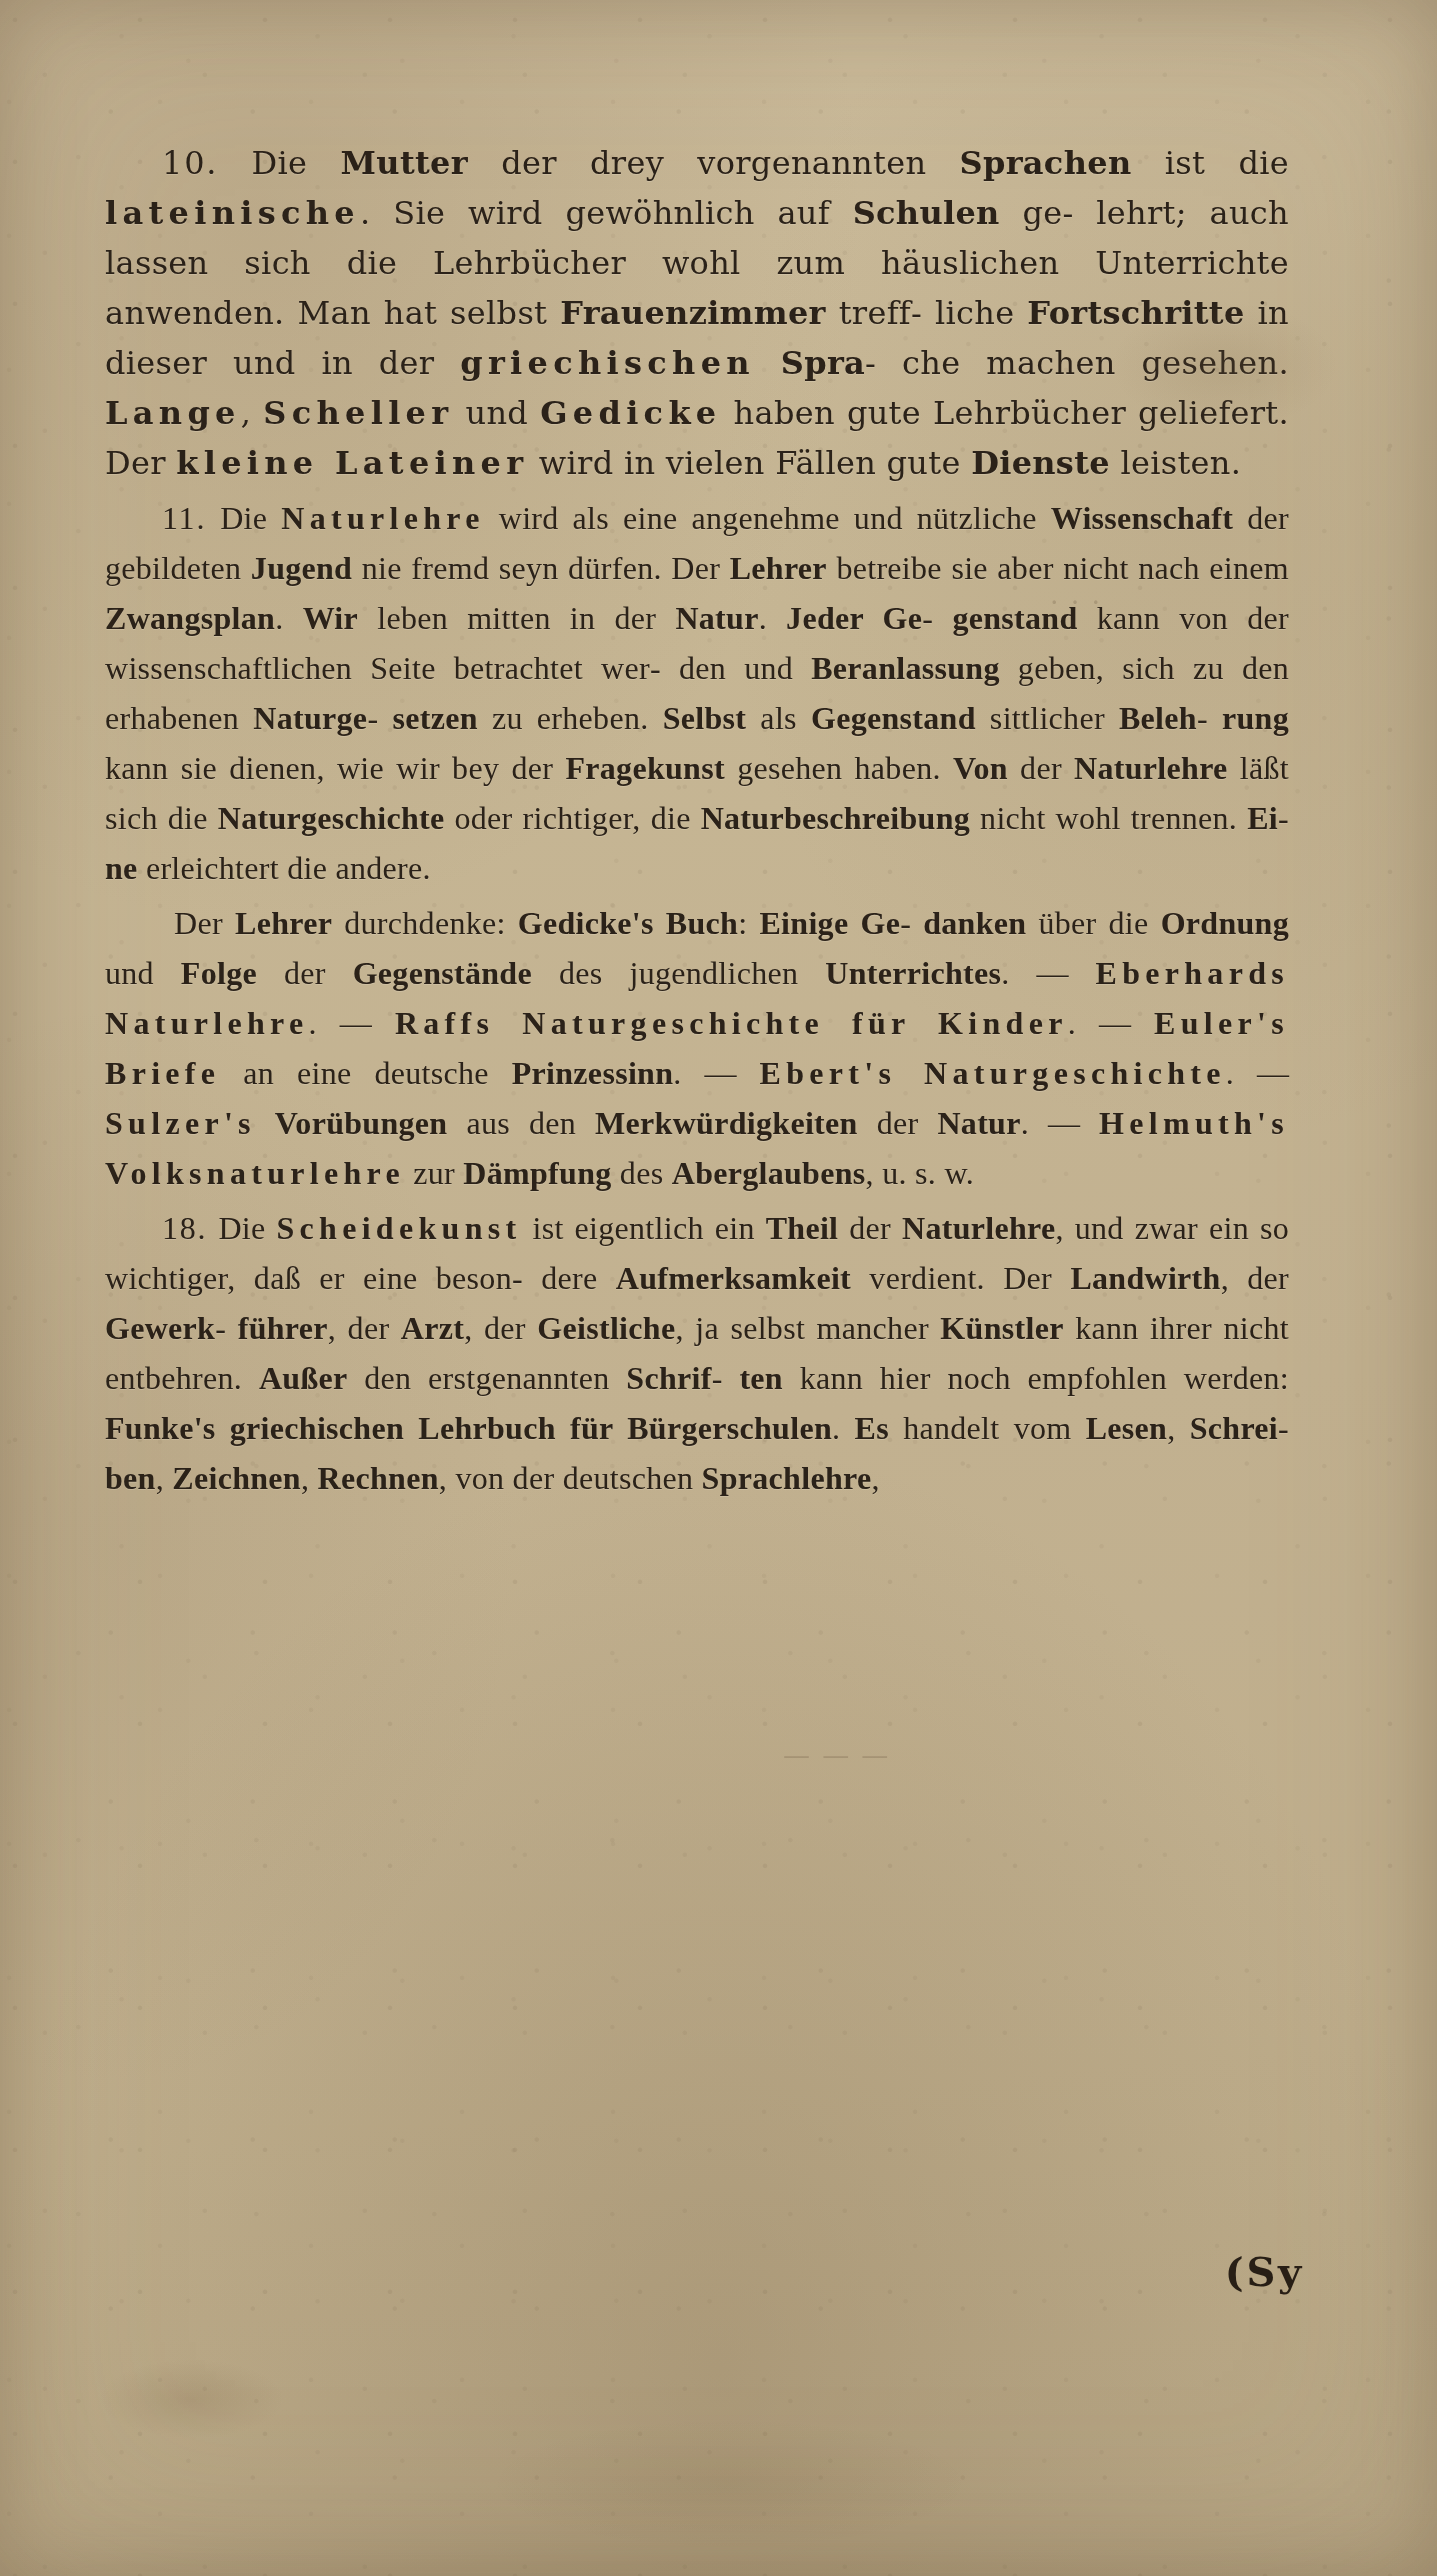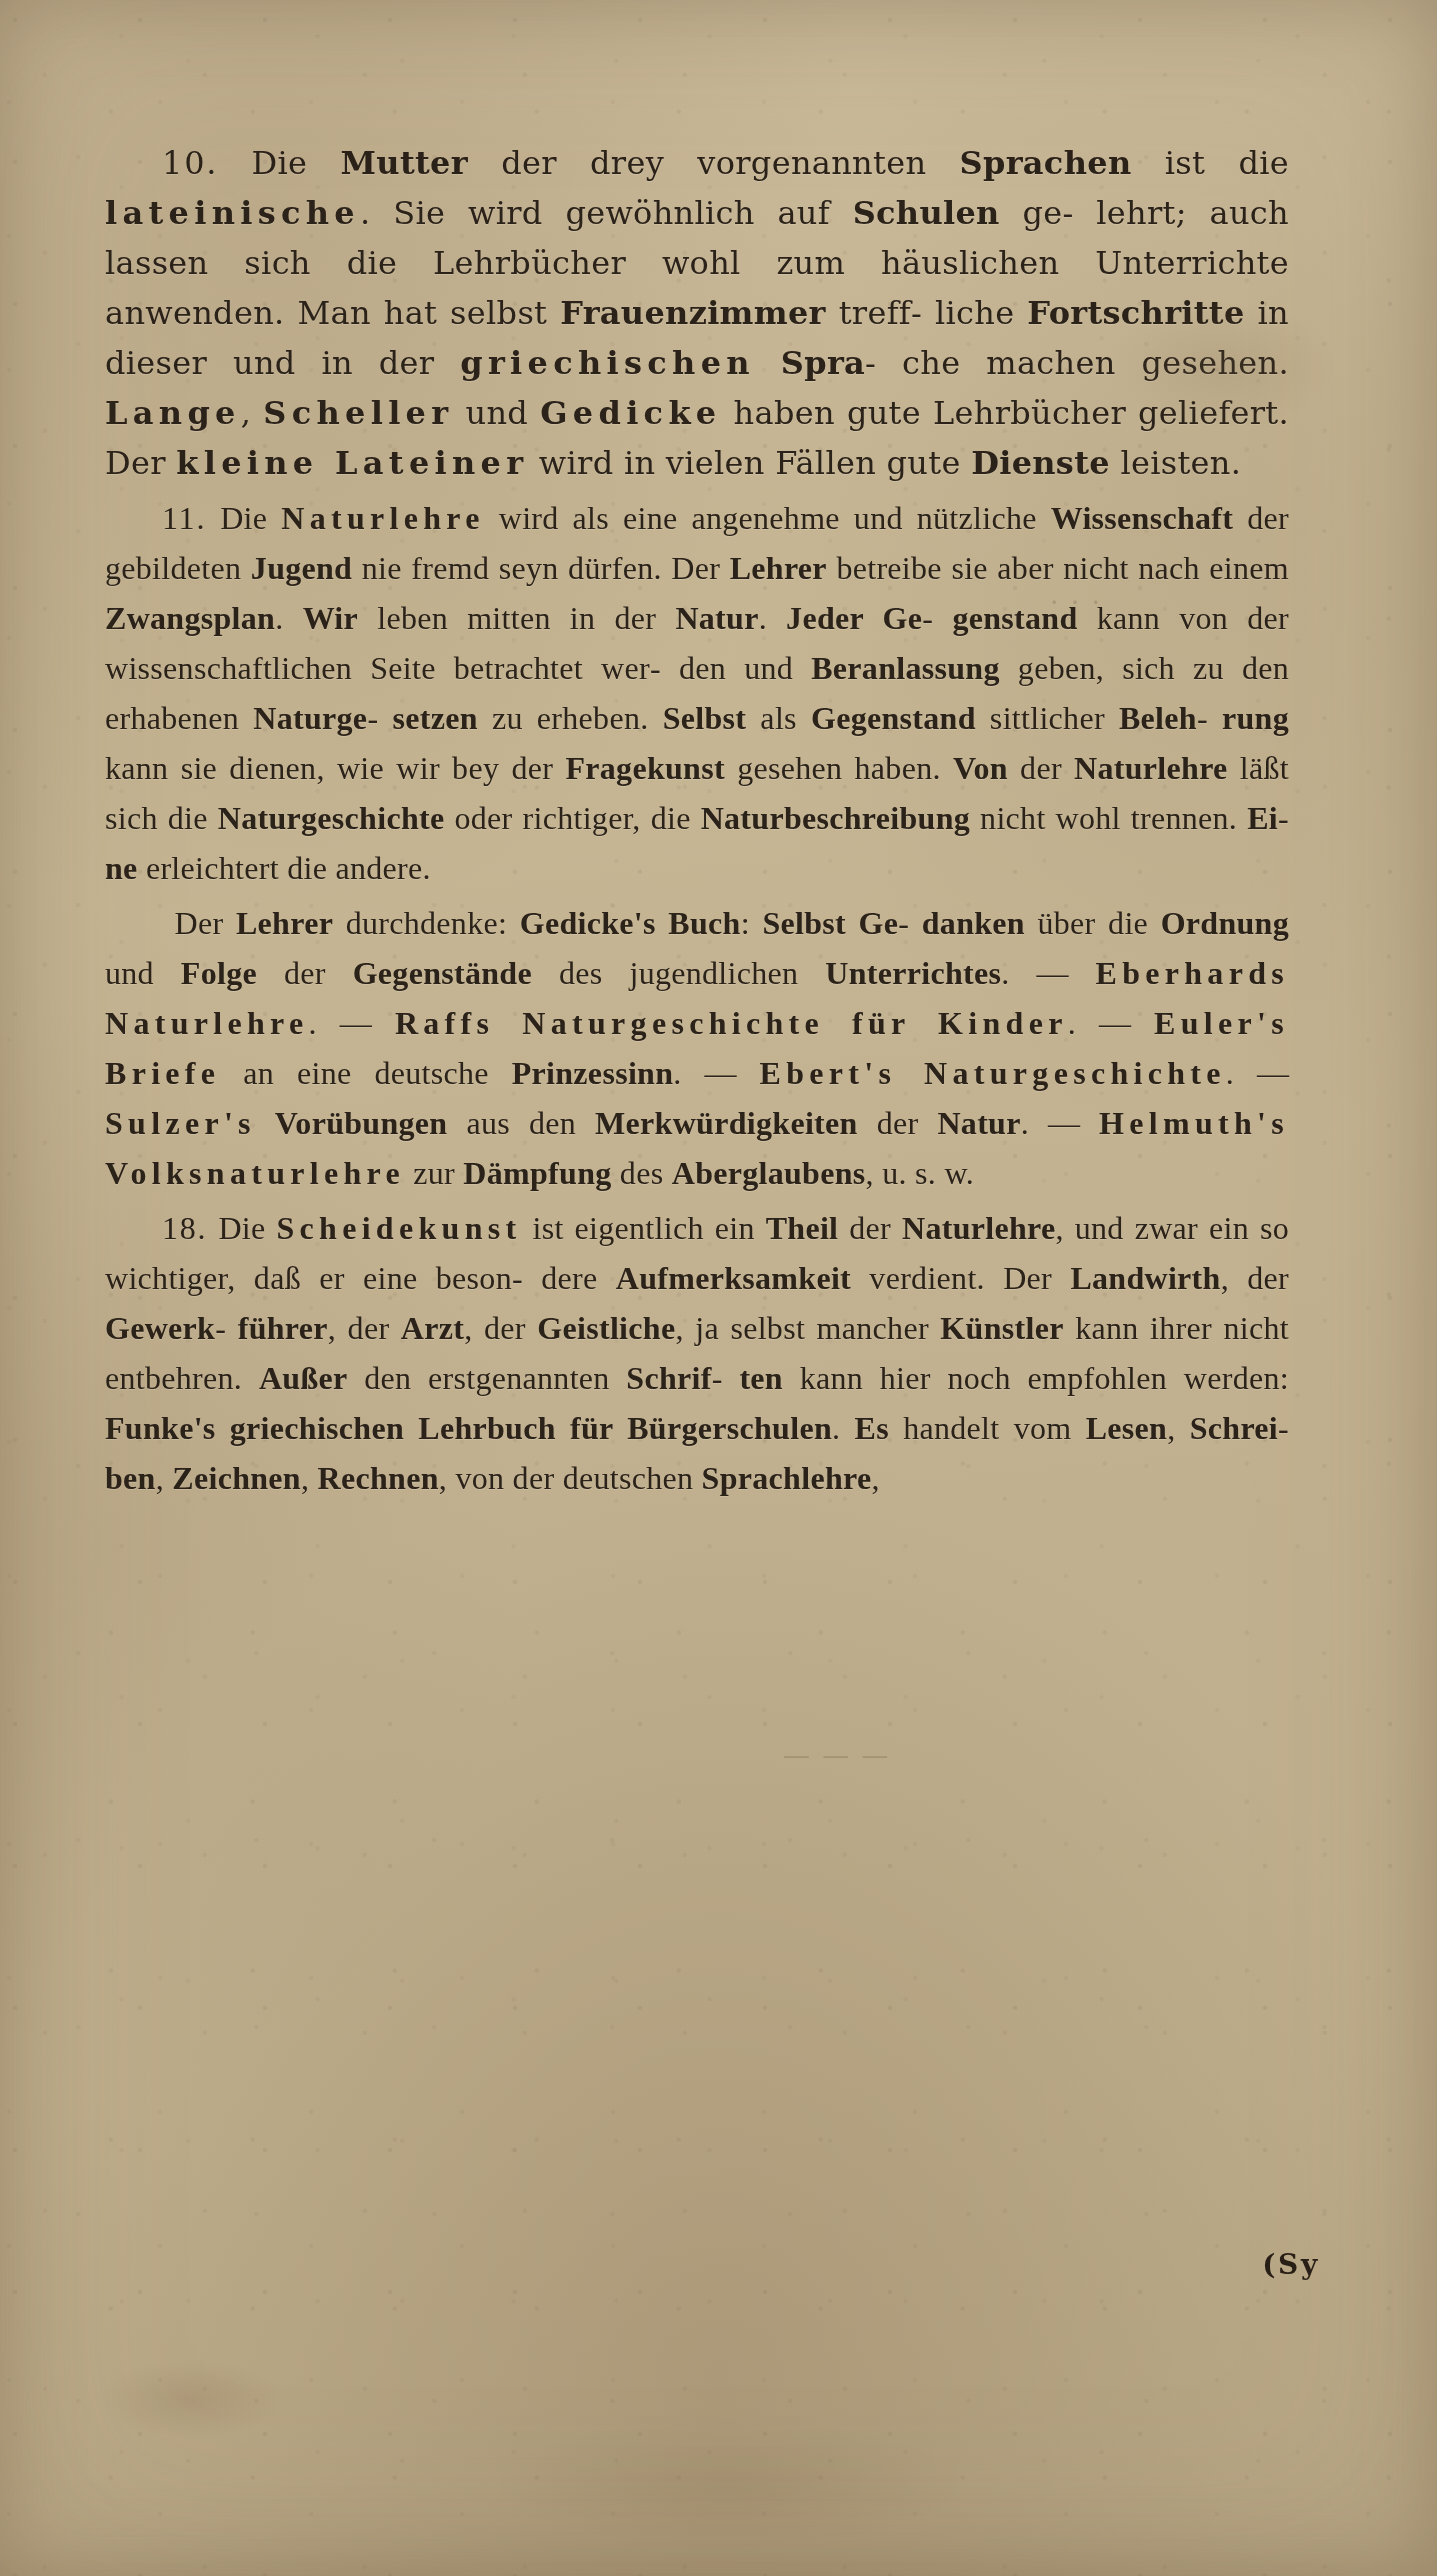--- a/index.html
+++ b/index.html
@@ -116,23 +116,23 @@
   }
   p.para + p.para { margin-top: 5px; font-family: Liberation Serif, serif; }
   .indent { display: inline-block; width: 57px; }
   .bold { font-weight: 700; }
   .boldsp { font-weight: 700; letter-spacing: 5.3px; }
   .num { font-weight: 400; letter-spacing: 1.8px; }
   .dash { letter-spacing: 0; }
 
   .catchword {
     position: absolute;
-    right: 118px;
+    right: 134px;
     top: 2248px;
-    font-size: 28px;
+    font-size: 40px;
     font-weight: 700;
     letter-spacing: 2.7px;
     font-family: "DejaVu Serif", "Liberation Serif", serif;
     color: #281f16;
   }
 
   
   .ghost {
     position: absolute;
     pointer-events: none;
@@ -180,21 +180,21 @@
         den und <span class="bold">Beranlassung</span> geben, sich zu den erhabenen <span class="bold">Naturge</span>‑
         <span class="bold">setzen</span> zu erheben. <span class="bold">Selbst</span> als <span class="bold">Gegenstand</span> sittlicher <span class="bold">Beleh</span>‑
         <span class="bold">rung</span> kann sie dienen, wie wir bey der <span class="bold">Fragekunst</span> gesehen
         haben. <span class="bold">Von</span> der <span class="bold">Naturlehre</span> läßt sich die <span class="bold">Naturgeschichte</span>
         oder richtiger, die <span class="bold">Naturbeschreibung</span> nicht wohl trennen. <span class="bold">Ei</span>‑
         <span class="bold">ne</span> erleichtert die andere.</span>
       </p>
 
       <p class="para">
         <span class="indent"></span>
-        <span>Der <span class="bold">Lehrer</span> durchdenke: <span class="bold">Gedicke's Buch</span>: <span class="bold">Selbst Ge</span>‑
+        <span>Der <span class="bold">Lehrer</span> durchdenke: <span class="bold">Gedicke's Buch</span>: <span class="bold">Einige Ge</span>‑
         <span class="bold">danken</span> über die <span class="bold">Ordnung</span> und <span class="bold">Folge</span> der <span class="bold">Gegenstände</span> des
         jugendlichen <span class="bold">Unterrichtes</span>. <span class="dash">—</span> <span class="boldsp">Eberhards Naturlehre</span>. <span class="dash">—</span>
         <span class="boldsp">Raffs Naturgeschichte für Kinder</span>. <span class="dash">—</span> <span class="boldsp">Euler's Briefe</span>
         an eine deutsche <span class="bold">Prinzessinn</span>. <span class="dash">—</span> <span class="boldsp">Ebert's Naturgeschichte</span>.
         <span class="dash">—</span> <span class="boldsp">Sulzer's</span> <span class="bold">Vorübungen</span> aus den <span class="bold">Merkwürdigkeiten</span> der
         <span class="bold">Natur</span>. <span class="dash">—</span> <span class="boldsp">Helmuth's Volksnaturlehre</span> zur <span class="bold">Dämpfung</span>
         des <span class="bold">Aberglaubens</span>, u. s. w.</span>
       </p>
 
       <p class="para">

